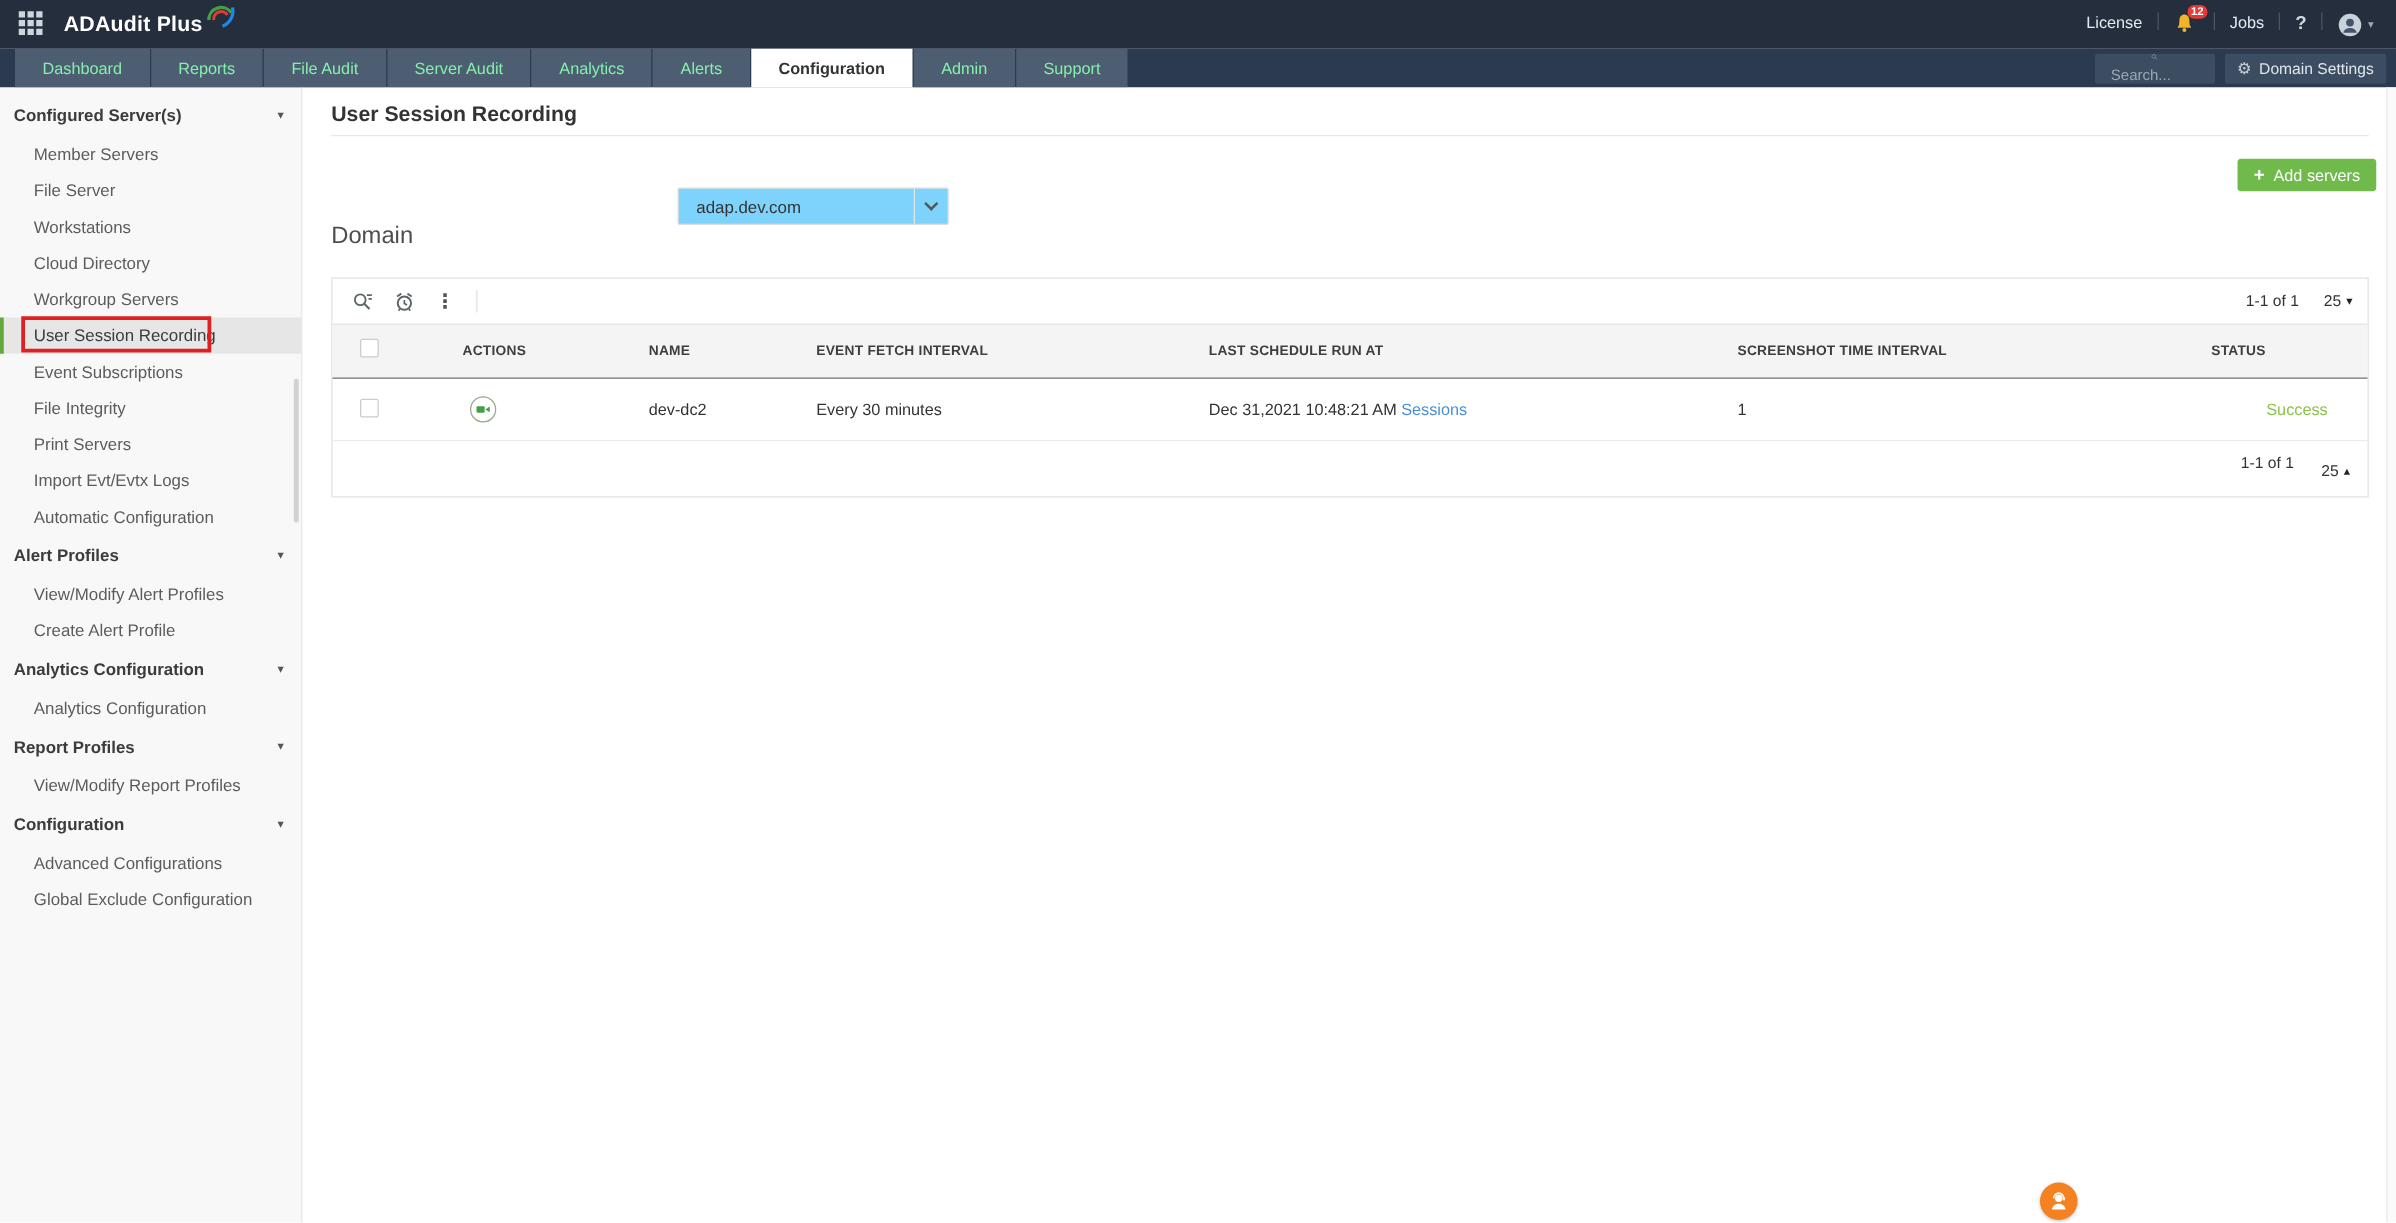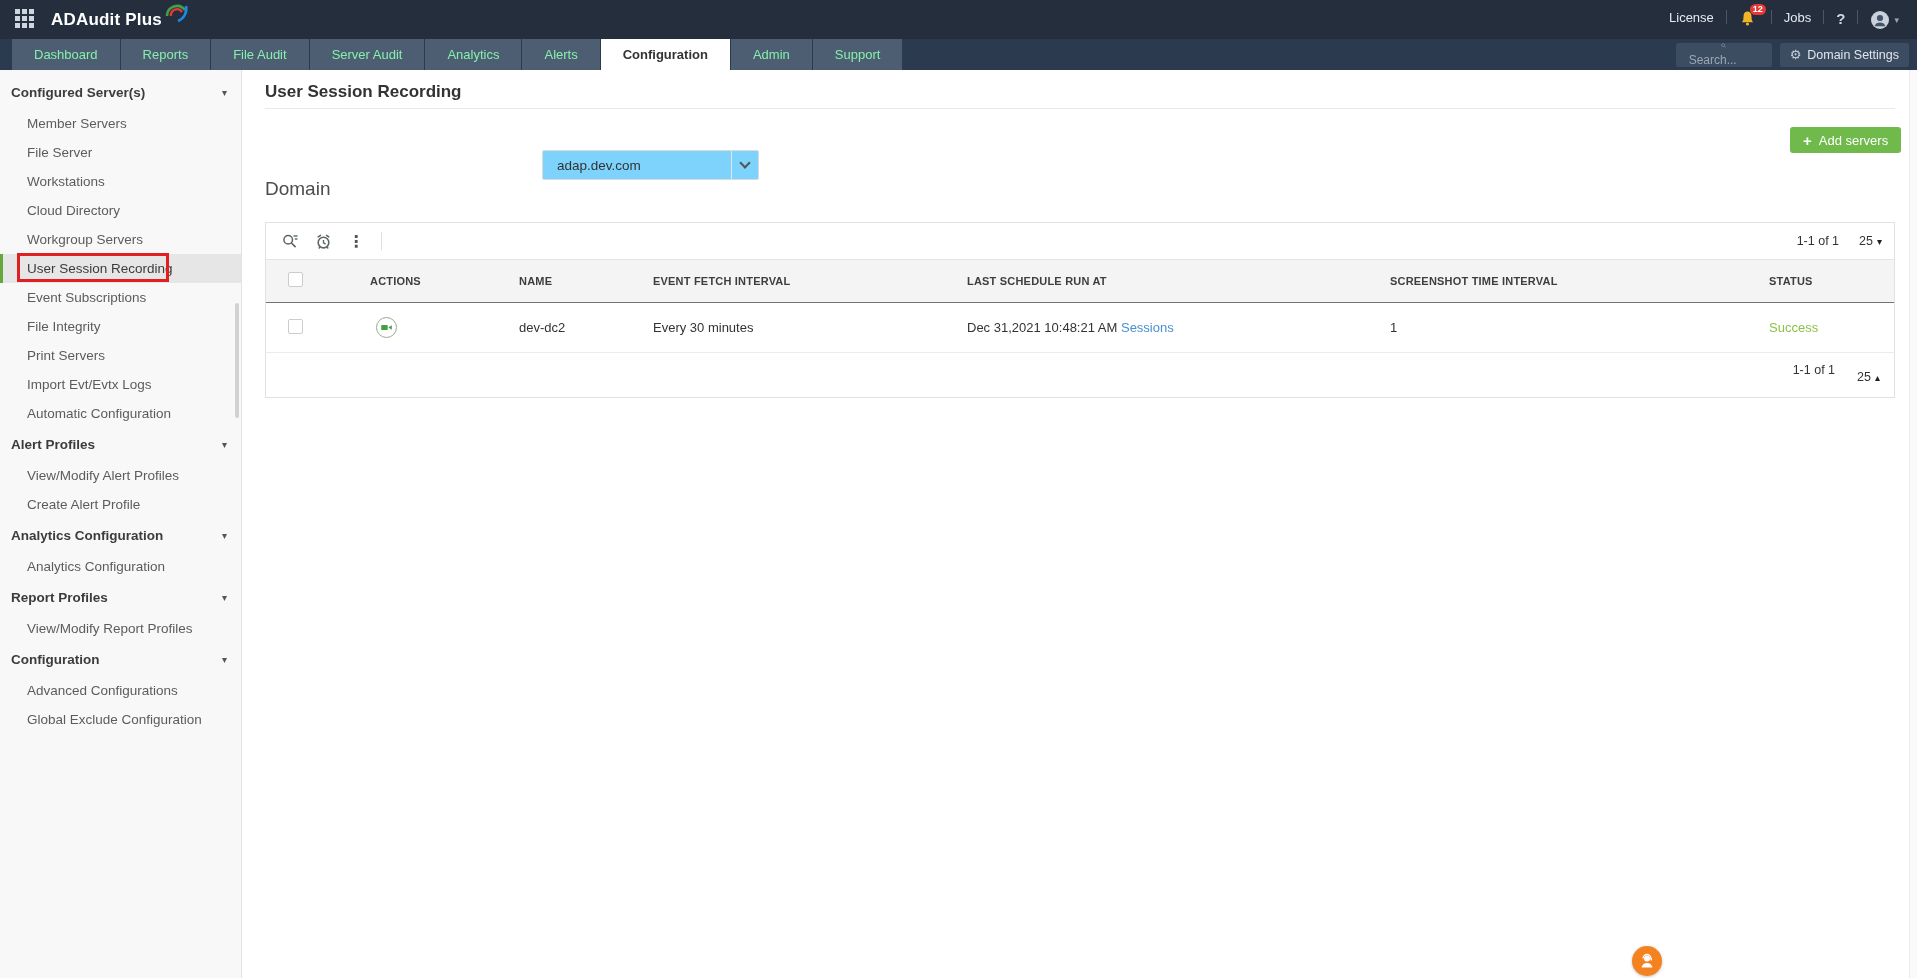--- a/index.html
+++ b/index.html
@@ -95,21 +95,21 @@
   .thead { height:44px; background:#f4f4f4; border-top:1px solid #e4e4e4;
     border-bottom:1px solid #737373; }
   .th { font-size:11px; font-weight:bold; color:#3e3e3e; letter-spacing:.2px; }
   .trow { height:50px; border-bottom:1px solid #ececec; font-size:13px; color:#333; }
   .cb-cell { padding-left:22px; }
   .checkbox { width:15px; height:15px; border:1px solid #cccccc; border-radius:2px;
     background:#fff; display:inline-block; cursor:pointer; }
   .cam-wrap { width:21px; height:21px; border:1px solid #94ab8c; border-radius:50%;
     display:flex; align-items:center; justify-content:center; margin-left:6px; cursor:pointer; }
   .link { color:#4a90d2; text-decoration:none; cursor:pointer; }
-  .success { color:#8bc34a; }
+  .success { color:#8bc34a;margin-left:44px; }
   .pfooter { height:44px; display:flex; align-items:flex-start; justify-content:flex-end;
     gap:22px; padding:10px 14px 0 0; font-size:12.5px; color:#333; }
   .pfooter .psize { margin-top:7px; }
 
   .help-bubble { position:absolute; left:1632px; top:946px; width:30px; height:30px;
     border-radius:50%; background:#f58220; display:flex; align-items:center;
     justify-content:center; cursor:pointer; box-shadow:0 1px 3px rgba(0,0,0,.25); }
 
   .right-scroll-track { position:absolute; right:0; top:70px; width:8px; height:908px;
     background:#fafafa; border-left:1px solid #ececec; }

